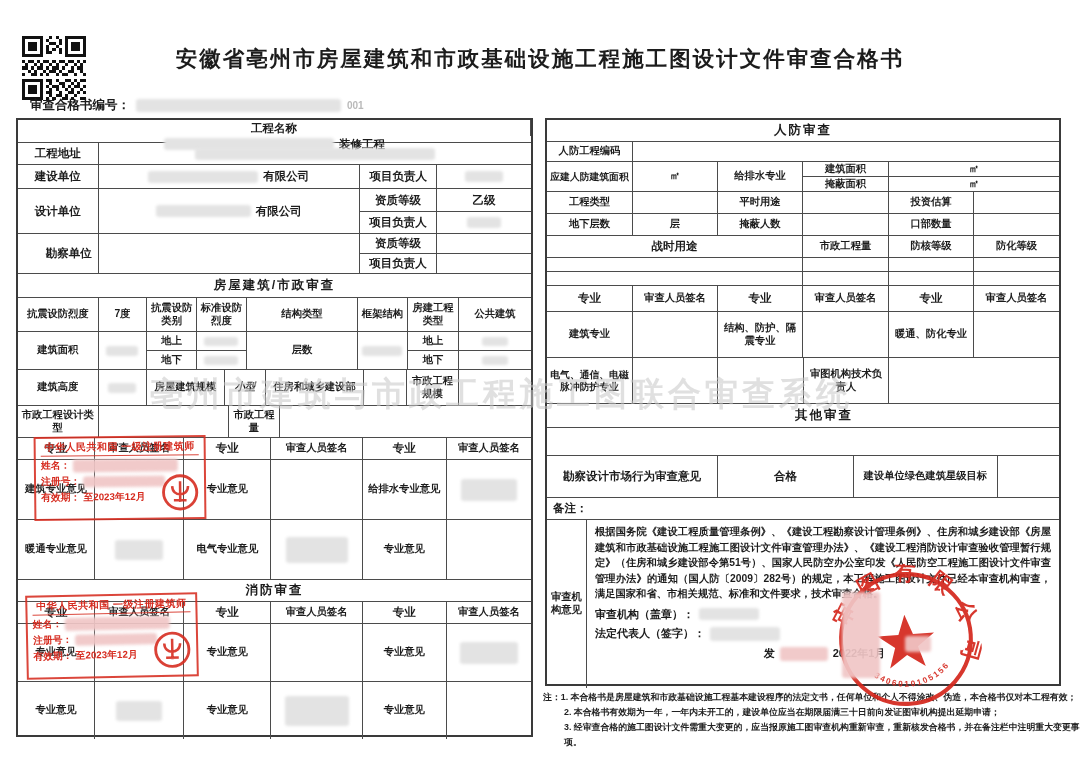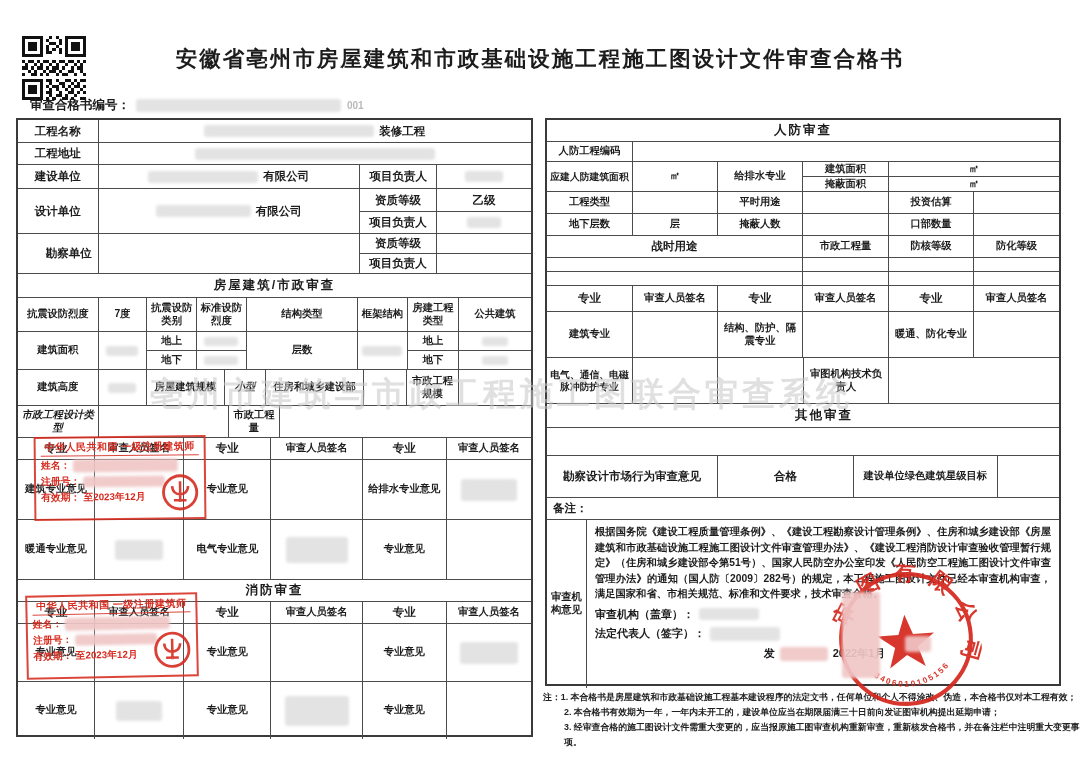--- a/index.html
+++ b/index.html
@@ -76,21 +76,21 @@
   <div class="certline">
     <span>审查合格书编号：</span>
     <span class="blur" style="width:205px;height:13px;"></span>
     <span class="faint">001</span>
   </div>
 
   <div class="wm">亳州市建筑与市政工程施工图联合审查系统</div>
 
   <div class="tbl" style="left:16px;top:118px;width:517px;height:619px;">
 
-    <div class="tr" style="height:23px;">
+    <div class="tr" style="height:23px;flex-direction:column;">
       <div class="td" style="flex:0 0 15.7%;">工程名称</div>
       <div class="td" style="flex:1;gap:5px;">
         <span class="blur" style="width:170px;height:12px;"></span>
         <span>装修工程</span>
       </div>
     </div>
 
     <div class="tr" style="height:22px;">
       <div class="td" style="flex:0 0 15.7%;">工程地址</div>
       <div class="td" style="flex:1;">
@@ -202,21 +202,21 @@
         </div>
       <div class="td sm" style="flex:0 0 15.1%;">房屋建筑规模</div>
       <div class="td sm" style="flex:0 0 8.1%;font-style:italic;">小型</div>
       <div class="td sm" style="flex:0 0 19%;">住房和城乡建设部</div>
       <div class="td" style="flex:0 0 8.5%;"></div>
       <div class="td sm" style="flex:0 0 10%;">市政工程规模</div>
       <div class="td" style="flex:1;"></div>
     </div>
 
     <div class="tr" style="height:32px;">
-      <div class="td sm" style="flex:0 0 15.7%;font-style:italic;">市政工程设计类型</div>
+      <div class="td sm" style="flex:0 0 15.7%;">市政工程设计类型</div>
       <div class="td" style="flex:0 0 25.5%;"></div>
       <div class="td sm" style="flex:0 0 9.8%;">市政工程量</div>
       <div class="td" style="flex:1;"></div>
     </div>
 
     <div class="tr" style="height:22px;">
       <div class="td" style="flex:0 0 15%;">专业</div>
       <div class="td sm" style="flex:0 0 17.4%;">审查人员签名</div>
       <div class="td" style="flex:0 0 17%;">专业</div>
       <div class="td sm" style="flex:0 0 17.8%;">审查人员签名</div>

